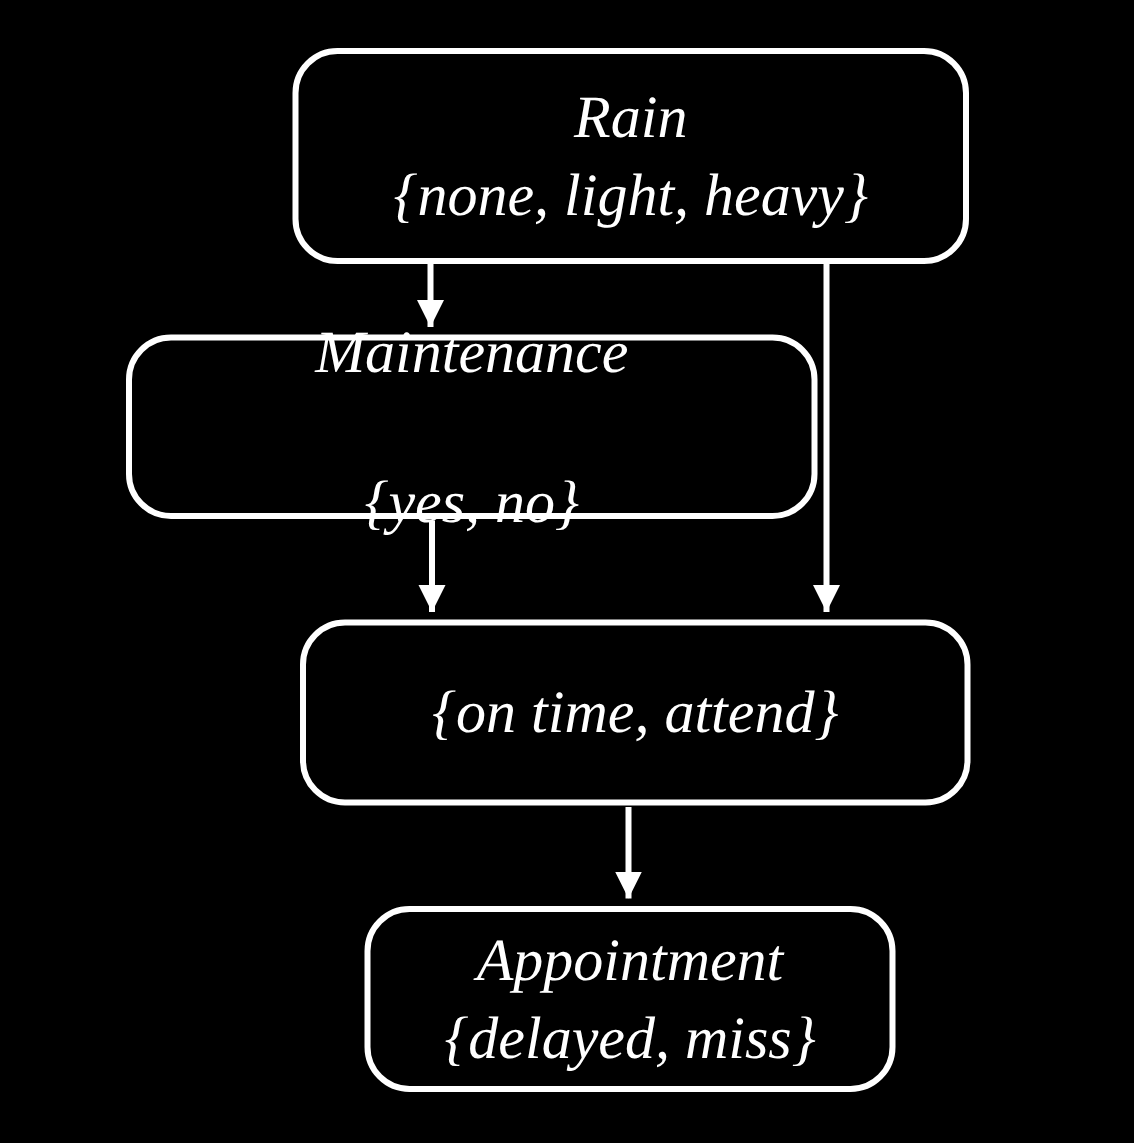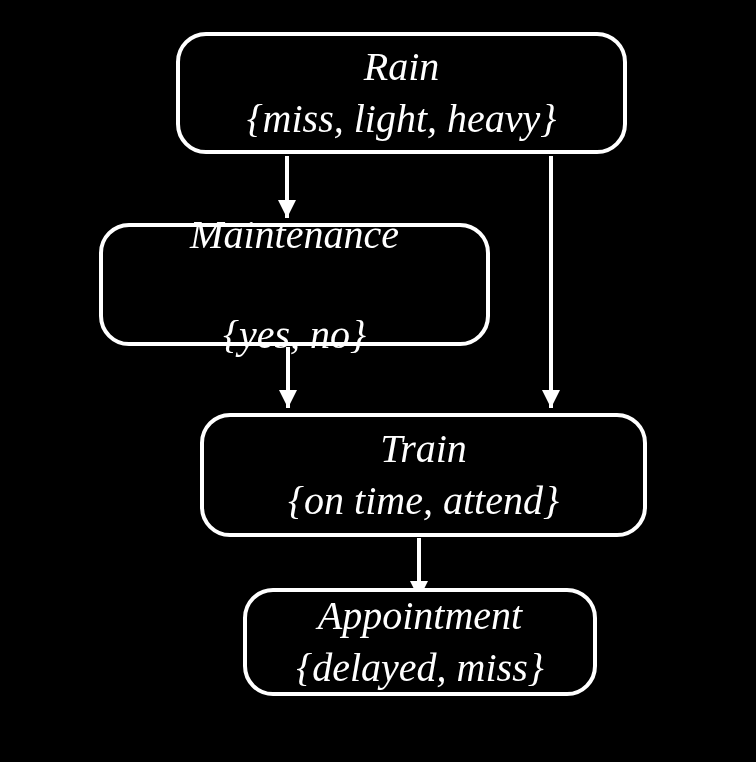--- a/index.html
+++ b/index.html
@@ -31,24 +31,24 @@
     color: #ffffff;
     display: flex;
     flex-direction: column;
     align-items: center;
     justify-content: center;
     text-align: center;
     font-style: italic;
     font-size: 40px;
     line-height: 52px;
   }
-  .node-rain        { left: 176px; top: 32px;  width: 451px; height: 122px; }
-  .node-maintenance { left: 99px;  top: 223px; width: 391px; height: 123px; gap: 48px; }
+  .node-rain        { left: 195px; top: 32px;  width: 451px; height: 144px; }
+  .node-maintenance { left: 84px;  top: 223px; width: 461px; height: 123px; gap: 48px; }
   .node-train       { left: 200px; top: 413px; width: 447px; height: 124px; }
-  .node-appointment { left: 243px; top: 588px; width: 354px; height: 108px; }
+  .node-appointment { left: 243px; top: 604px; width: 354px; height: 124px; }
   .node-label, .node-values {
     white-space: nowrap;
   }
 </style>
 </head>
 <body>
 
 <div class="canvas">
 
   <svg class="edges-layer" width="756" height="762" viewBox="0 0 756 762" xmlns="http://www.w3.org/2000/svg">
@@ -58,30 +58,29 @@
       </marker>
     </defs>
     <line x1="287" y1="156" x2="287" y2="218" stroke="#ffffff" stroke-width="4" marker-end="url(#arrowhead)"></line>
     <line x1="551" y1="156" x2="551" y2="408" stroke="#ffffff" stroke-width="4" marker-end="url(#arrowhead)"></line>
     <line x1="288" y1="347" x2="288" y2="408" stroke="#ffffff" stroke-width="4" marker-end="url(#arrowhead)"></line>
     <line x1="419" y1="538" x2="419" y2="599" stroke="#ffffff" stroke-width="4" marker-end="url(#arrowhead)"></line>
   </svg>
 
   <div class="node node-rain">
     <div class="node-label">Rain</div>
-    <div class="node-values">{miss, light, heavy}</div>
+    <div class="node-values">{none, light, heavy}</div>
   </div>
 
   <div class="node node-maintenance">
     <div class="node-label">Maintenance</div>
     <div class="node-values">{yes, no}</div>
   </div>
 
   <div class="node node-train">
-    <div class="node-label">Train</div>
     <div class="node-values">{on time, attend}</div>
   </div>
 
   <div class="node node-appointment">
     <div class="node-label">Appointment</div>
     <div class="node-values">{delayed, miss}</div>
   </div>
 
 </div>
 

